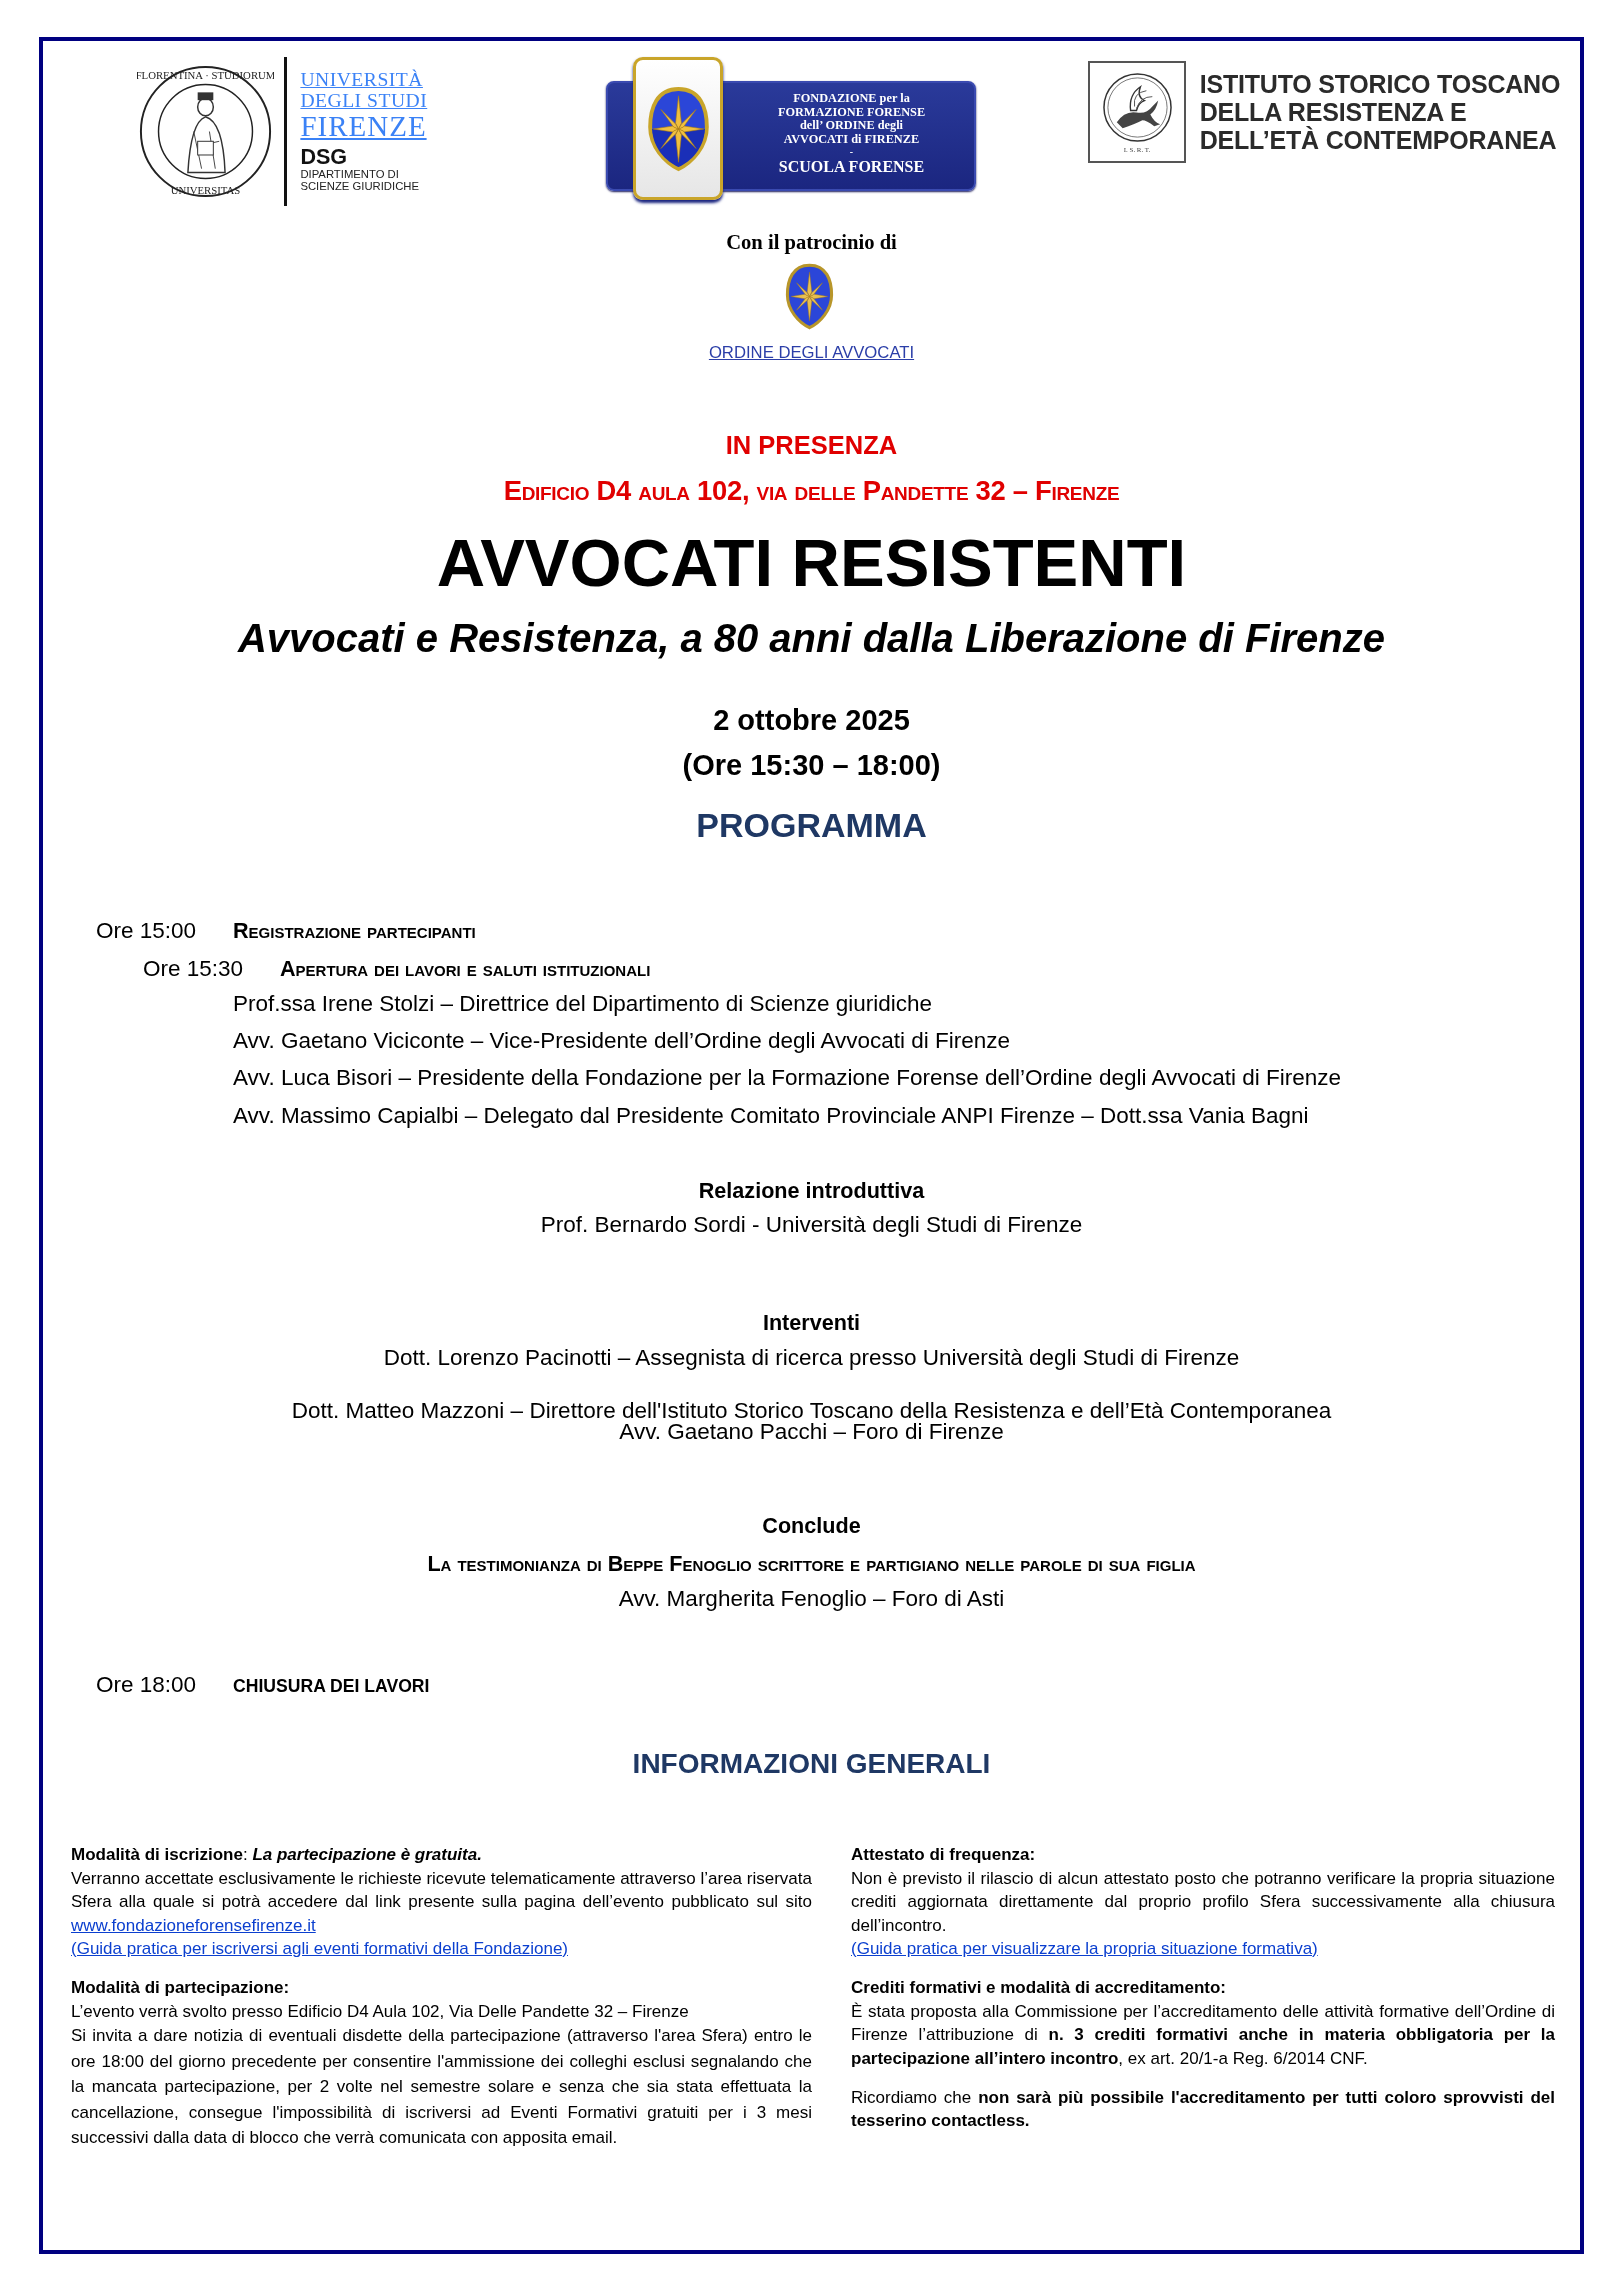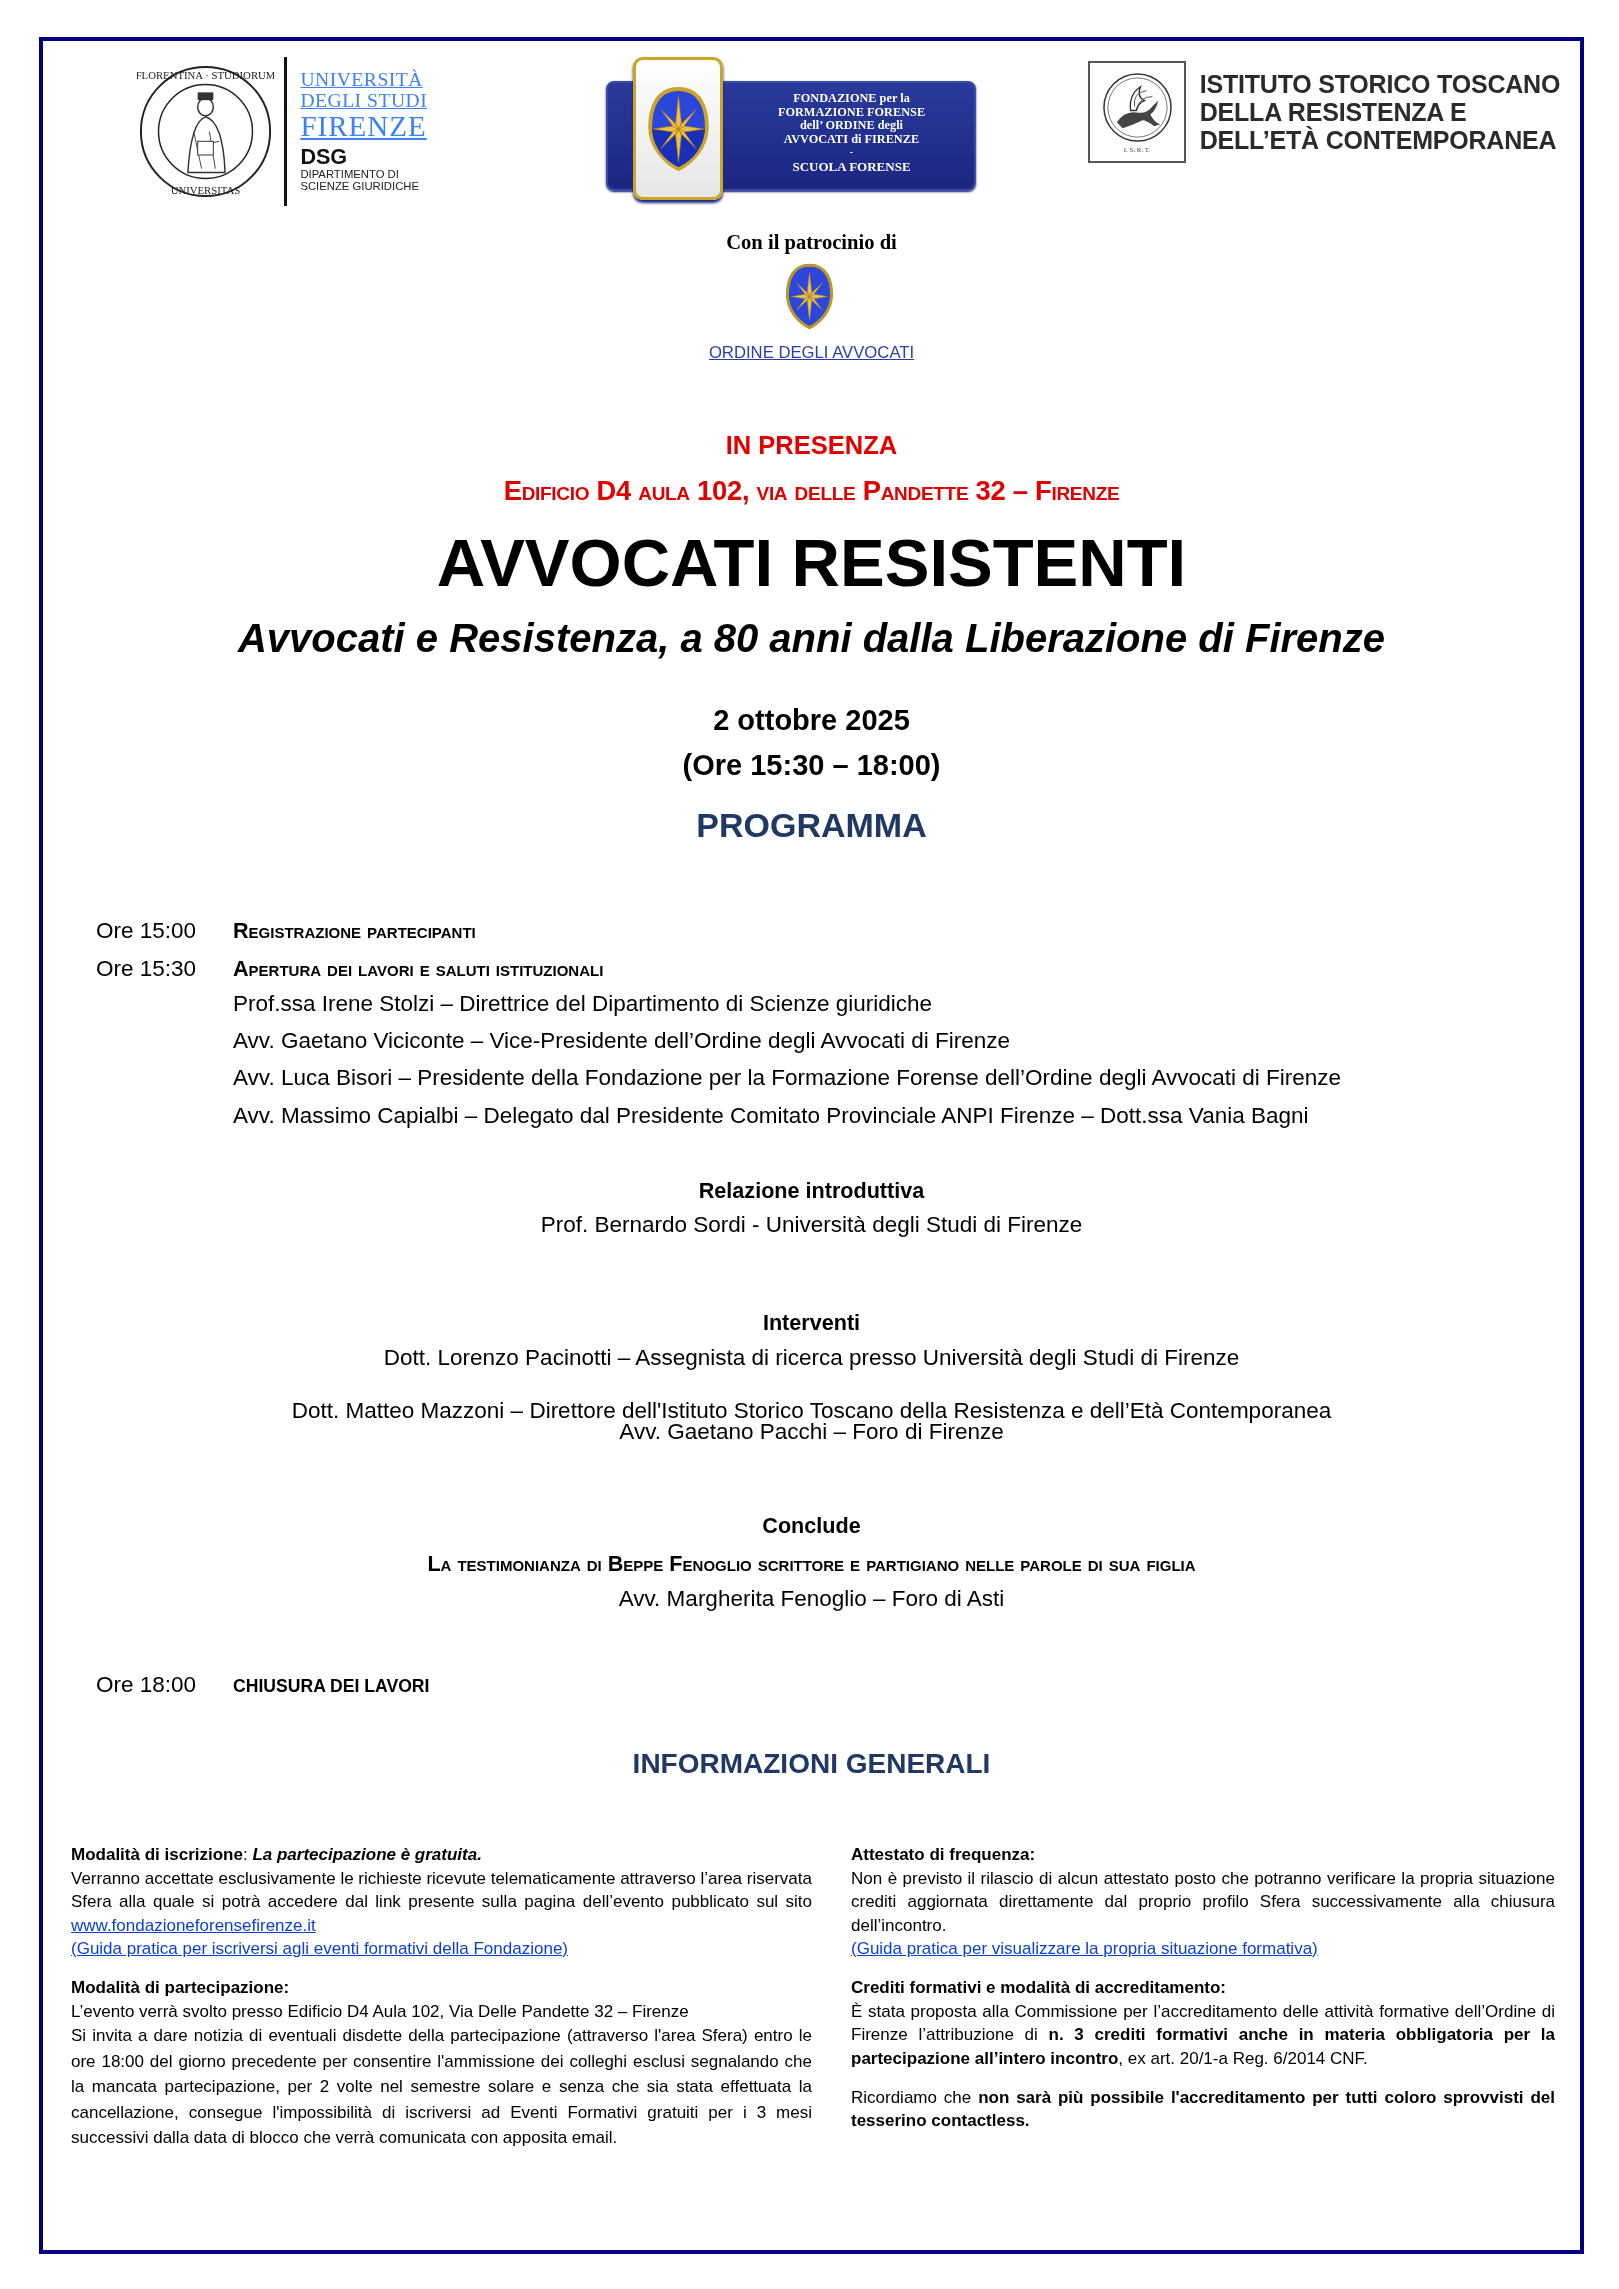--- a/index.html
+++ b/index.html
@@ -17,21 +17,21 @@
   .unifi-line.big { font-size: 29px; line-height: 31px; letter-spacing: 1px; }
   .dsg { font-family: "Liberation Sans", sans-serif; font-weight: bold; font-size: 21.6px; line-height: 21.6px; margin-top: 3.9px; color: #111; }
   .dsg-sub { font-family: "Liberation Sans", sans-serif; font-size: 11.3px; line-height: 12.7px; color: #222; }
 
   .fond { position: absolute; left: 606px; top: 57px; width: 372px; height: 143px; }
   .fond-band { position: absolute; left: 0; top: 23.5px; width: 370px; height: 110px; background: linear-gradient(#2a3a9a, #1b2680); border-radius: 7.8px; border: 2px solid #3a4ab0; box-shadow: 0 1px 2px #1a1a5a; }
   .fond-tile { position: absolute; left: 27.4px; top: 0; width: 90px; height: 143px; background: linear-gradient(#ffffff, #e6e6e6); border: 3.9px solid #c9a52a; border-radius: 9.8px; box-shadow: 0 2.9px 2.9px #1b2680; display: flex; align-items: center; justify-content: center; }
   .fond-text { position: absolute; left: 120px; top: 35px; width: 251px; color: #fff; font-family: "Liberation Serif", "DejaVu Serif", serif; font-weight: bold; text-align: center; }
   .fond-text .l { font-size: 12.3px; line-height: 13.7px; }
   .fond-text .sep { font-size: 9.8px; line-height: 9.8px; }
-  .fond-text .s { font-size: 13px; line-height: 15.7px; margin-top: 2px; }
+  .fond-text .s { font-size: 16px; line-height: 15.7px; margin-top: 2px; }
 
   .isrt { position: absolute; left: 1088px; top: 61px; height: 102px; display: flex; align-items: center; }
   .isrt-box { width: 98px; height: 102px; border: 2px solid #555; display: flex; flex-direction: column; align-items: center; justify-content: center; }
   .isrt-label { font-family: "Liberation Serif", serif; font-size: 6.9px; color: #444; margin-top: 2px; }
   .isrt-text { margin-left: 13.7px; font-family: "Liberation Sans", sans-serif; font-weight: bold; font-size: 25px; line-height: 28px; color: #2b2b2b; letter-spacing: -0.2px; }
 
   .center { position: absolute; left: 44px; width: 1535px; text-align: center; }
 
   .patrocinio { top: 231px; font-family: "Liberation Serif", "DejaVu Serif", serif; font-weight: bold; font-size: 20.6px; }
   .ordine-shield { position: absolute; left: 780px; top: 263px; width: 59px; height: 67px; }
@@ -161,21 +161,21 @@
 <div class="center red venue">Edificio D4 aula 102, via delle Pandette 32 – Firenze</div>
 <div class="center main-title">AVVOCATI RESISTENTI</div>
 <div class="center subtitle">Avvocati e Resistenza, a 80 anni dalla Liberazione di Firenze</div>
 <div class="center date">2 ottobre 2025</div>
 <div class="center hours">(Ore 15:30 – 18:00)</div>
 <div class="center programma">PROGRAMMA</div>
 
 <div class="prog" style="top:919px;">
   <span class="time">Ore 15:00</span><span class="sc">Registrazione partecipanti</span>
 </div>
-<div class="prog" style="top:957px;">
+<div class="prog" style="top:957px;margin-left:47px;">
   <span class="time">Ore 15:30</span><span class="sc">Apertura dei lavori e saluti istituzionali</span>
 </div>
 <div class="prog-sub" style="top:992px;">Prof.ssa Irene Stolzi – Direttrice del Dipartimento di Scienze giuridiche</div>
 <div class="prog-sub" style="top:1029px;">Avv. Gaetano Viciconte – Vice-Presidente dell’Ordine degli Avvocati di Firenze</div>
 <div class="prog-sub" style="top:1066px;">Avv. Luca Bisori – Presidente della Fondazione per la Formazione Forense dell’Ordine degli Avvocati di Firenze</div>
 <div class="prog-sub" style="top:1104px;">Avv. Massimo Capialbi – Delegato dal Presidente Comitato Provinciale ANPI Firenze – Dott.ssa Vania Bagni</div>
 
 <div class="center sec-h" style="top:1178px;">Relazione introduttiva</div>
 <div class="center sec-l" style="top:1212px;">Prof. Bernardo Sordi - Università degli Studi di Firenze</div>
 

